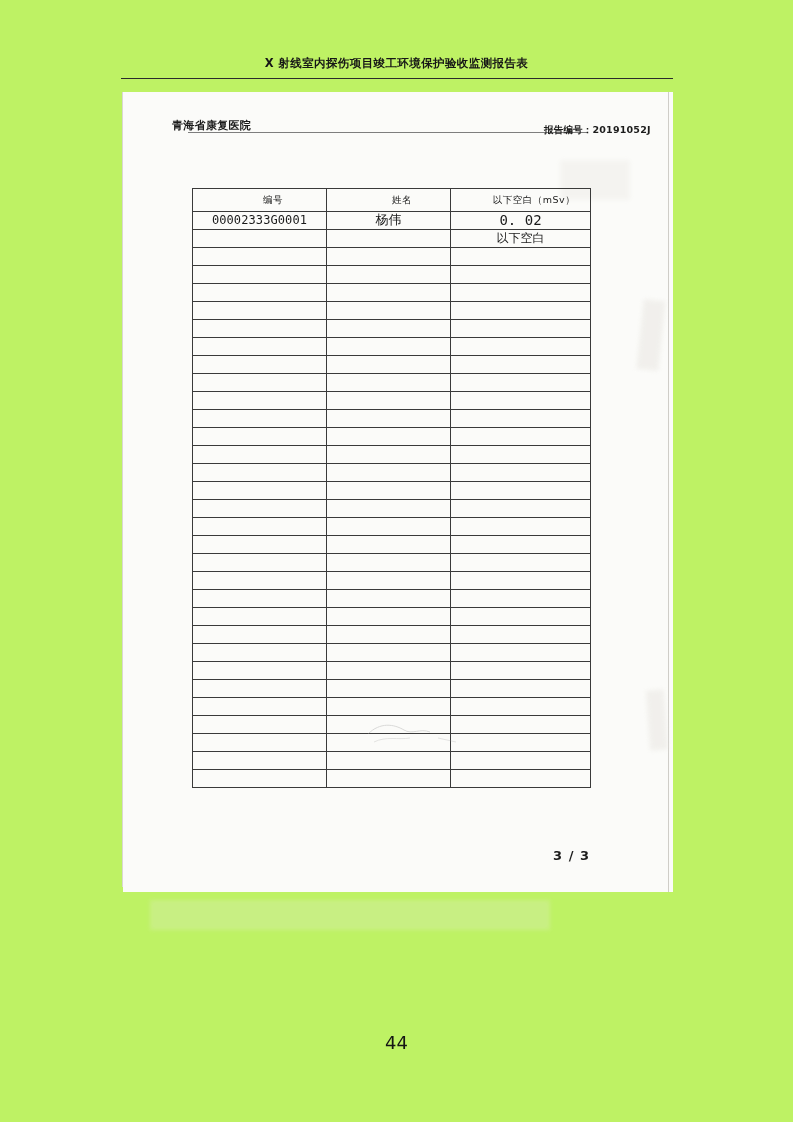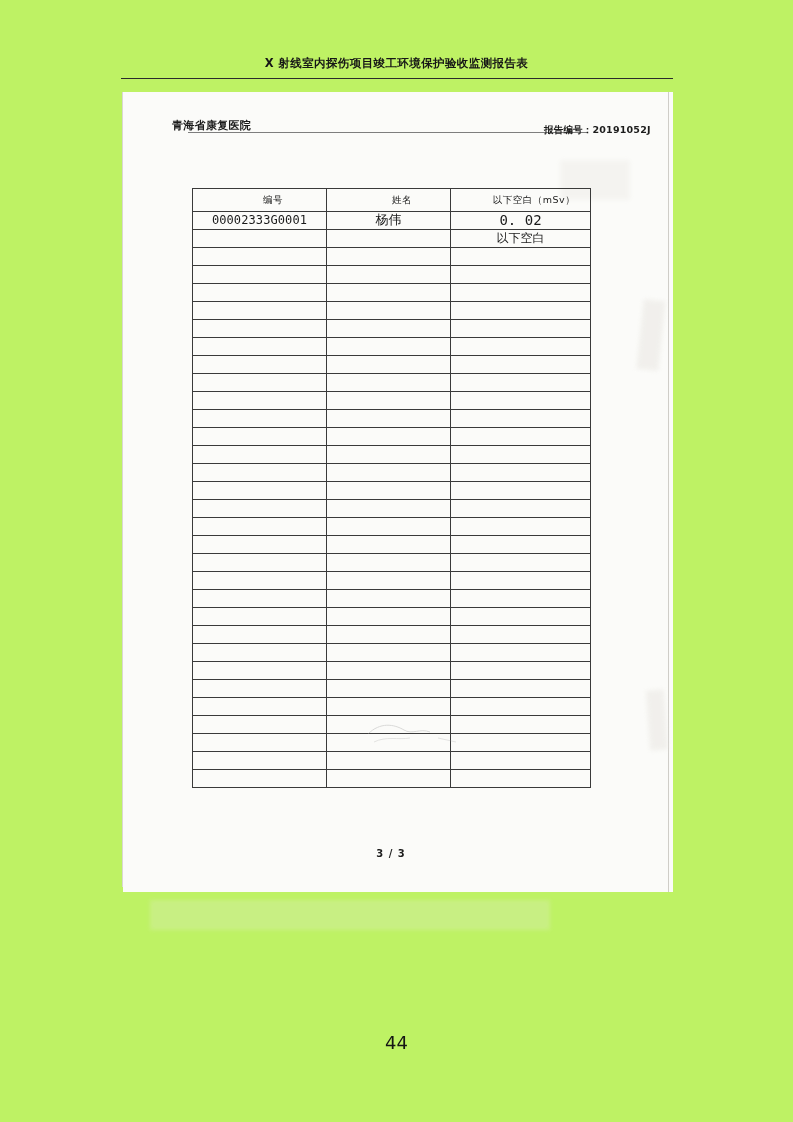--- a/index.html
+++ b/index.html
@@ -189,22 +189,22 @@
     opacity: 0.35;
     pointer-events: none;
   }
 
   
   .scan-page-no {
     position: absolute;
     top: 848px;
     left: 192px;
     width: 398px;
-    text-align: center;
-    font-size: 10px;
+    text-align: right;
+    font-size: 13px;
     font-weight: bold;
     letter-spacing: 1px;
     color: #1d1d1d;
   }
 
   
   .outer-page-no {
     position: absolute;
     top: 1032px;
     left: 0;

